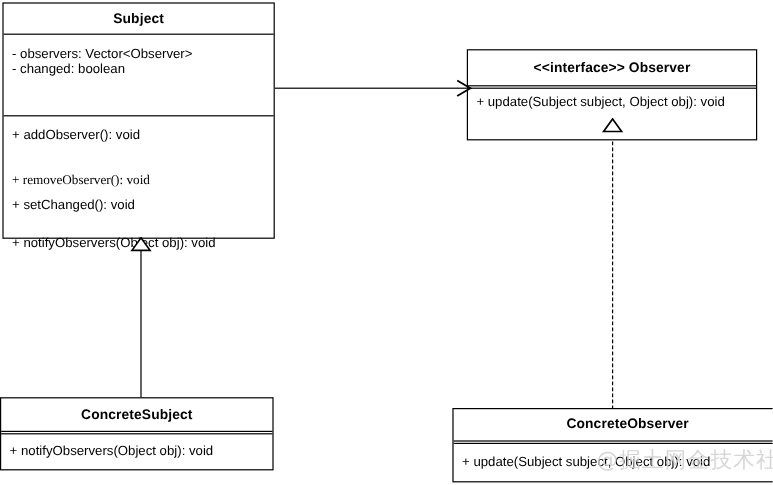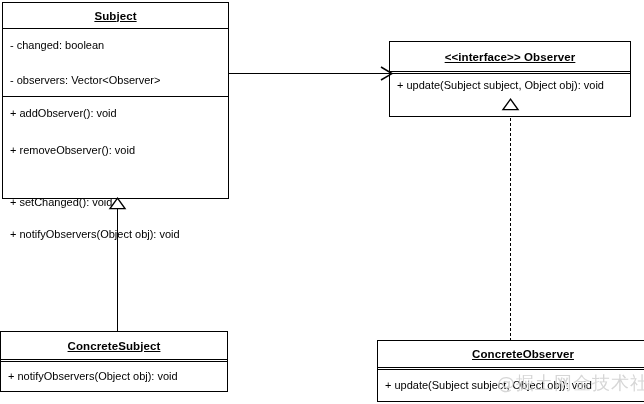--- a/index.html
+++ b/index.html
@@ -29,21 +29,20 @@
     box-sizing: border-box;
     width: 100%;
     text-align: center;
     font-weight: bold;
     font-size: 11.5px;
     color: #000000;
     display: flex;
     align-items: center;
     justify-content: center;
     letter-spacing: 0.1px;
-    text-decoration: underline;
   }
   .uml-sep {
     width: 100%;
     height: 0;
     border-top: 1.6px solid #000000;
   }
   
   .uml-sep-double {
     width: 100%;
     height: 3px;
@@ -122,28 +121,28 @@
 
   <div class="conn-dashed-v" style="left:510px; top:108px; height:233px;"></div>
   <svg class="tri-up-outline" style="left:501px; top:98px;" width="19" height="13" viewBox="0 0 19 13">
     <polygon points="9.5,1.2 17,11.6 2,11.6" fill="#ffffff" stroke="#000000" stroke-width="1.4"></polygon>
   </svg>
 
   <div class="uml-box" style="left:2px; top:2px; width:227px; height:197px;">
     <div class="uml-title" style="height:25px;">Subject</div>
     <div class="uml-sep"></div>
     <div class="uml-compartment" style="height:67px;">
+      <div class="uml-member">- observers: Vector&lt;Observer&gt;</div>
       <div class="uml-member" style="margin-bottom:22px;">- changed: boolean</div>
-      <div class="uml-member">- observers: Vector&lt;Observer&gt;</div>
     </div>
     <div class="uml-sep"></div>
     <div class="uml-compartment" style="height:99px; justify-content:flex-start; padding-top:10px;">
       <div class="uml-member" style="margin-bottom:24px;">+ addObserver(): void</div>
-      <div class="uml-member" style="margin-bottom:25px;">+ removeObserver(): void</div>
-      <div class="uml-member" style="margin-bottom:19px;margin-top:15px;">+ setChanged(): void</div>
+      <div class="uml-member" style="margin-bottom:9px;font-family:Liberation Serif, serif;">+ removeObserver(): void</div>
+      <div class="uml-member" style="margin-bottom:19px;">+ setChanged(): void</div>
       <div class="uml-member">+ notifyObservers(Object obj): void</div>
     </div>
   </div>
 
   <div class="uml-box" style="left:389px; top:41px; width:242px; height:76px;">
     <div class="uml-title" style="height:29px;">&lt;&lt;interface&gt;&gt;  Observer</div>
     <div class="uml-sep-double"></div>
     <div class="uml-compartment" style="height:23px;">
       <div class="uml-member">+ update(Subject subject, Object obj): void</div>
     </div>

